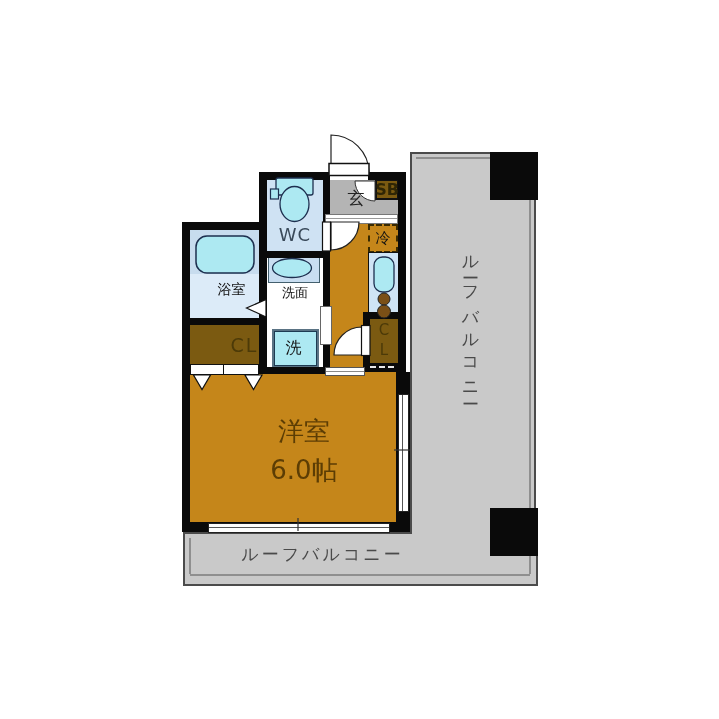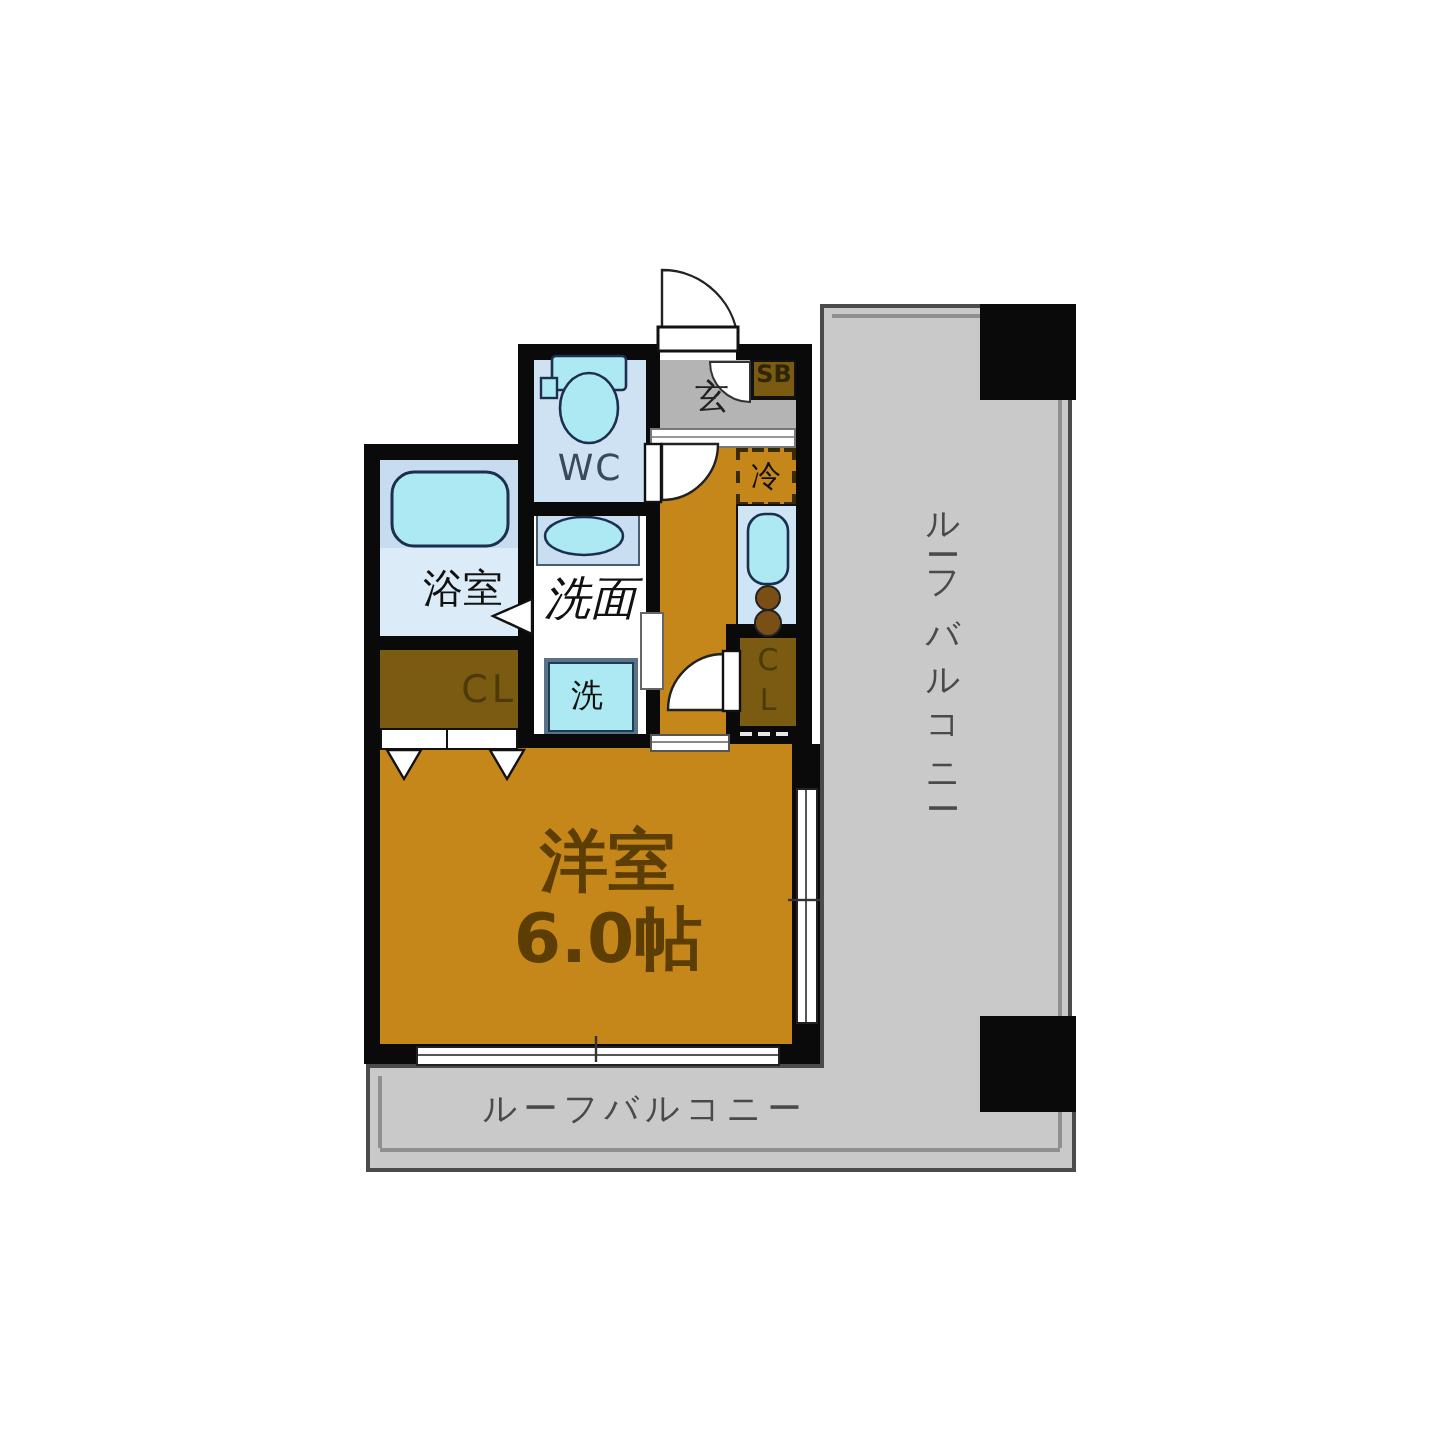--- a/index.html
+++ b/index.html
@@ -62,29 +62,29 @@
   #fold-band{left:190px;top:364px;width:67px;height:9px;background:#fff;border:1px solid #111;
      background-image:linear-gradient(to right,transparent 32px,#111 32px,#111 33px,transparent 33px);}
   #dash-clr{left:370px;top:366px;width:24px;height:0;border-top:2px dashed #e8e8e8;}
   #win-bottom{left:208px;top:523px;width:180px;height:8px;background:#fff;border:1px solid #222;
      background-image:linear-gradient(to bottom,transparent 3px,#555 3px,#555 4px,transparent 4px);}
   #win-right{left:398px;top:394px;width:9px;height:116px;background:#fff;border:1px solid #222;
      background-image:linear-gradient(to right,transparent 3.5px,#555 3.5px,#555 4.5px,transparent 4.5px);}
 
   
   #lbl-entrance{left:330px;top:187px;width:52px;font-size:17px;color:#222;}
-  #lbl-sb{left:375px;top:180px;width:24px;font-size:12px;font-weight:bold;color:#2f2605;}
+  #lbl-sb{left:375px;top:180px;width:24px;font-size:16px;font-weight:bold;color:#2f2605;}
   #lbl-wc{left:267px;top:224px;width:56px;font-size:18px;letter-spacing:1px;color:#3a4a5a;}
-  #lbl-bath{left:190px;top:281px;width:83px;font-size:20px;}
-  #lbl-wash{left:267px;top:284px;width:56px;font-size:23px;font-style:italic;}
+  #lbl-bath{left:190px;top:281px;width:83px;font-size:14px;}
+  #lbl-wash{left:267px;top:284px;width:56px;font-size:13px;}
   #lbl-washer{left:272px;top:338px;width:43px;font-size:16px;}
   #lbl-fridge{left:368px;top:229px;width:30px;font-size:15px;}
   #lbl-cl-left{left:190px;top:334px;width:69px;font-size:19px;letter-spacing:2px;color:#4c3a08;padding-left:20px;}
   #lbl-cl-right{left:370px;top:320px;width:28px;font-size:15px;line-height:20px;color:#4c3a08;}
-  #lbl-main{left:190px;top:412px;width:228px;font-size:34px;font-weight:bold;line-height:39px;color:#5c3d04;}
+  #lbl-main{left:190px;top:412px;width:228px;font-size:26px;font-weight:normal;line-height:39px;color:#5c3d04;}
   #lbl-balc-right{left:453px;top:244px;width:30px;height:210px;font-size:17px;color:#4a4a4a;
      writing-mode:vertical-rl;letter-spacing:5px;text-align:left;}
   #lbl-balc-bottom{left:230px;top:543px;width:185px;font-size:17px;letter-spacing:3px;color:#4a4a4a;}
 
   #fixtures{left:0;top:0;width:719px;height:719px;pointer-events:none;}
 </style>
 </head>
 <body>
 
 <div id="canvas">

